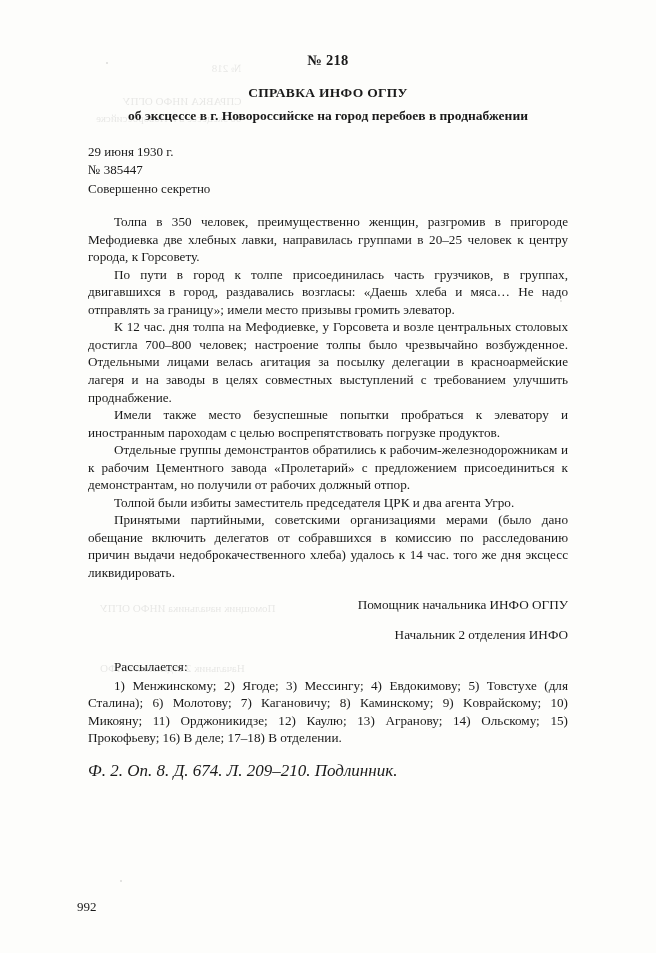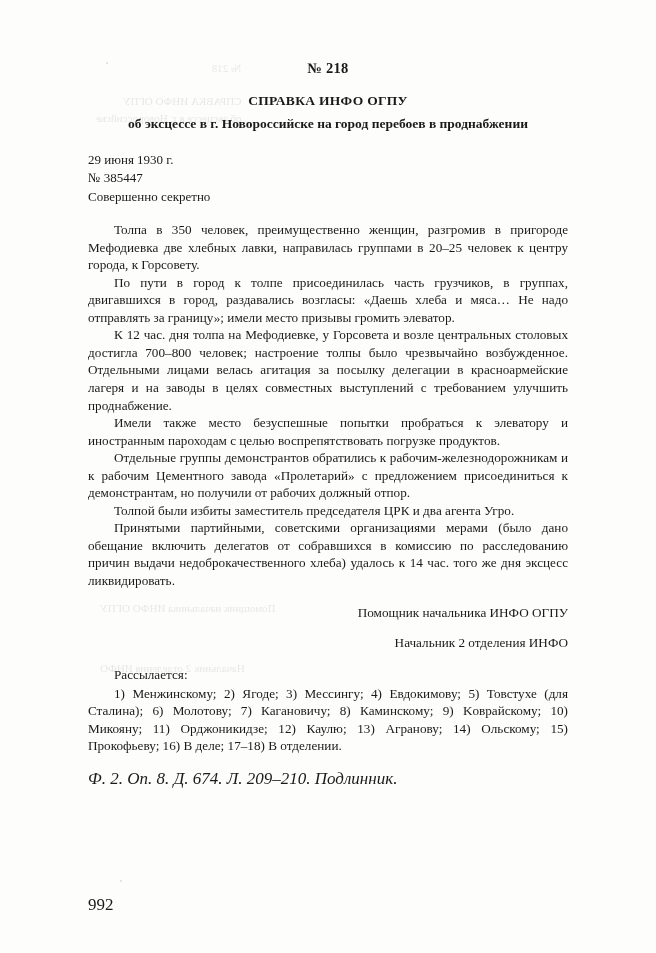--- a/index.html
+++ b/index.html
@@ -18,21 +18,21 @@
   .page {
     position: absolute;
     left: 0; top: 0;
     width: 656px;
     height: 953px;
     background: #fdfdfb;
   }
   .content {
     position: absolute;
     left: 88px;
-    top: 60px;
+    top: 52px;
     width: 480px;
   }
   .doc-number {
     text-align: center;
     font-weight: bold;
     font-size: 14.5px;
     margin-bottom: 16px;
     letter-spacing: 0.2px;
   }
   .doc-title {
@@ -88,23 +88,23 @@
     text-indent: 26px;
     margin: 0;
   }
   .archive {
     font-size: 17px;
     margin-top: 14px;
     font-style: italic;
   }
   .page-number {
     position: absolute;
-    left: 88px;
+    left: 77px;
     bottom: 38px;
-    font-size: 17px;
+    font-size: 13px;
   }
   
   .ghost {
     position: absolute;
     color: rgba(120,120,120,0.16);
     font-size: 11px;
     line-height: 1.5;
     transform: scaleX(-1);
     pointer-events: none;
     user-select: none;

